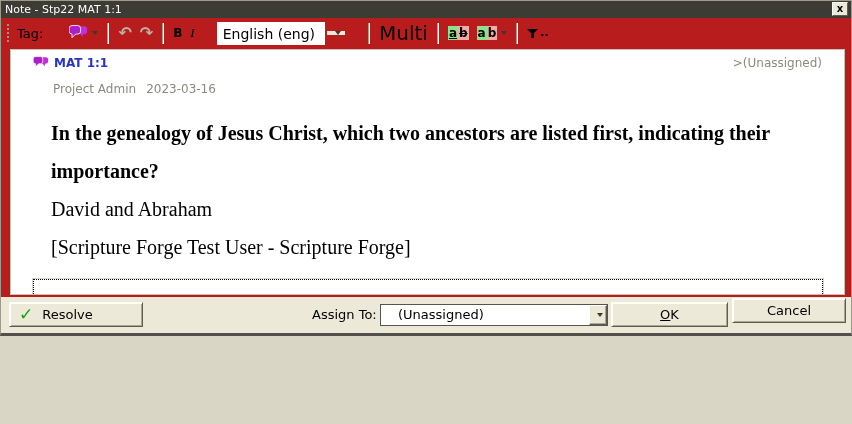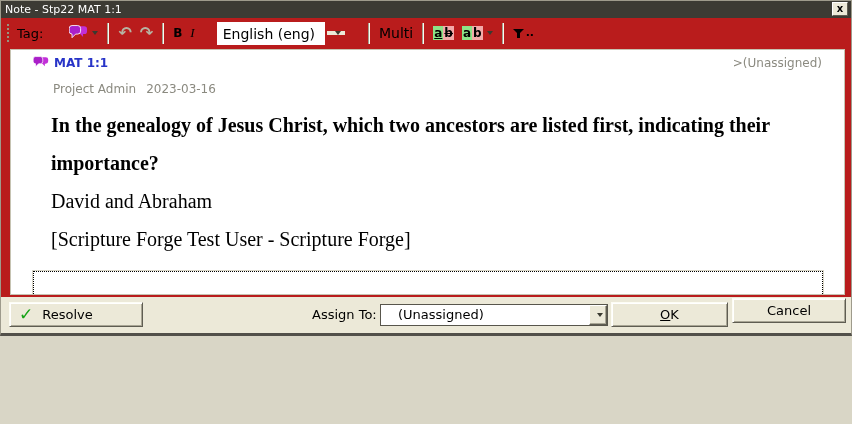--- a/index.html
+++ b/index.html
@@ -28,21 +28,21 @@
   .sep { width:0; height:21px; border-left:1px solid #a39f8d; border-right:1px solid #fbfaf2; margin:0 5px; }
   .tb-label { font-size:13px; color:#000; margin-right:22px; }
   .tb-btn { height:24px; display:flex; align-items:center; padding:0 4px; cursor:default; }
   .arrow-down { width:0; height:0; border-left:3px solid transparent; border-right:3px solid transparent; border-top:4px solid #3a3a30; margin-left:4px; }
   .ghost { color:#b7b4a3; font-size:16px; font-weight:bold; line-height:1; }
   .bold-b { font-weight:bold; font-size:12px; }
   .italic-i { font-style:italic; font-family:"Liberation Serif", serif; font-size:13px; }
   .combo-lang { display:flex; align-items:center; height:25px; margin:0 18px; }
   .combo-lang .field { background:#fff; font-size:14px; padding:2px 10px 0 6px; line-height:21px; }
   .combo-lang .arrow-btn { width:18px; display:flex; align-items:center; justify-content:center; background:#ece9d8; margin-left:2px; }
-  .multi { font-size:14px; }
+  .multi { font-size:20px; }
   .ab-icon { font-size:12px; font-weight:bold; line-height:14px; }
   .hl-g { background:#8ce287; padding:0 1px; }
   .hl-p { background:#f3aaa9; padding:0 1px; }
   .ul { text-decoration:underline; }
   .strike { text-decoration:line-through; }
   .funnel-dots { font-size:11px; font-weight:bold; line-height:8px; margin-left:1px; }
   
   .content {
     position:absolute; left:9px; right:6px; top:48px; bottom:38px;
     background:#ffffff; border:1px solid #c6c3b2; padding:5px 20px; overflow:hidden;
@@ -50,21 +50,21 @@
   .ref-row { display:flex; align-items:center; position:relative; height:15px; }
   .ref-row .balloon { margin-right:5px; margin-left:2px; }
   .ref { color:#2834c8; font-size:12px; font-weight:bold; }
   .assigned { position:absolute; right:2px; top:1px; color:#8b8a80; font-size:12px; }
   .meta { margin-left:22px; color:#8b8a80; font-size:12px; margin-top:12px; }
   .meta .date { margin-left:10px; }
   .body-text {
     font-family:"Liberation Serif", serif; font-size:20px; color:#000;
     margin-left:20px; width:794px; line-height:38px;
   }
-  .question { font-weight:bold; margin-top:10px; }
+  .question { font-weight:bold; margin-top:18px; }
   .reply-wrap {
     margin:13px 1px 0 2px; height:31px; background:#fff;
     border:1px dotted #000; box-shadow:0 0 0 1px #d8d5c6;
   }
   .reply-input {
     width:100%; height:100%; border:none; outline:none; background:transparent;
     font-family:"Liberation Serif", serif; font-size:16px; padding:0 6px;
   }
   
   .footer { position:absolute; left:0; right:0; bottom:0; height:36px; background:#ece9d8; }

